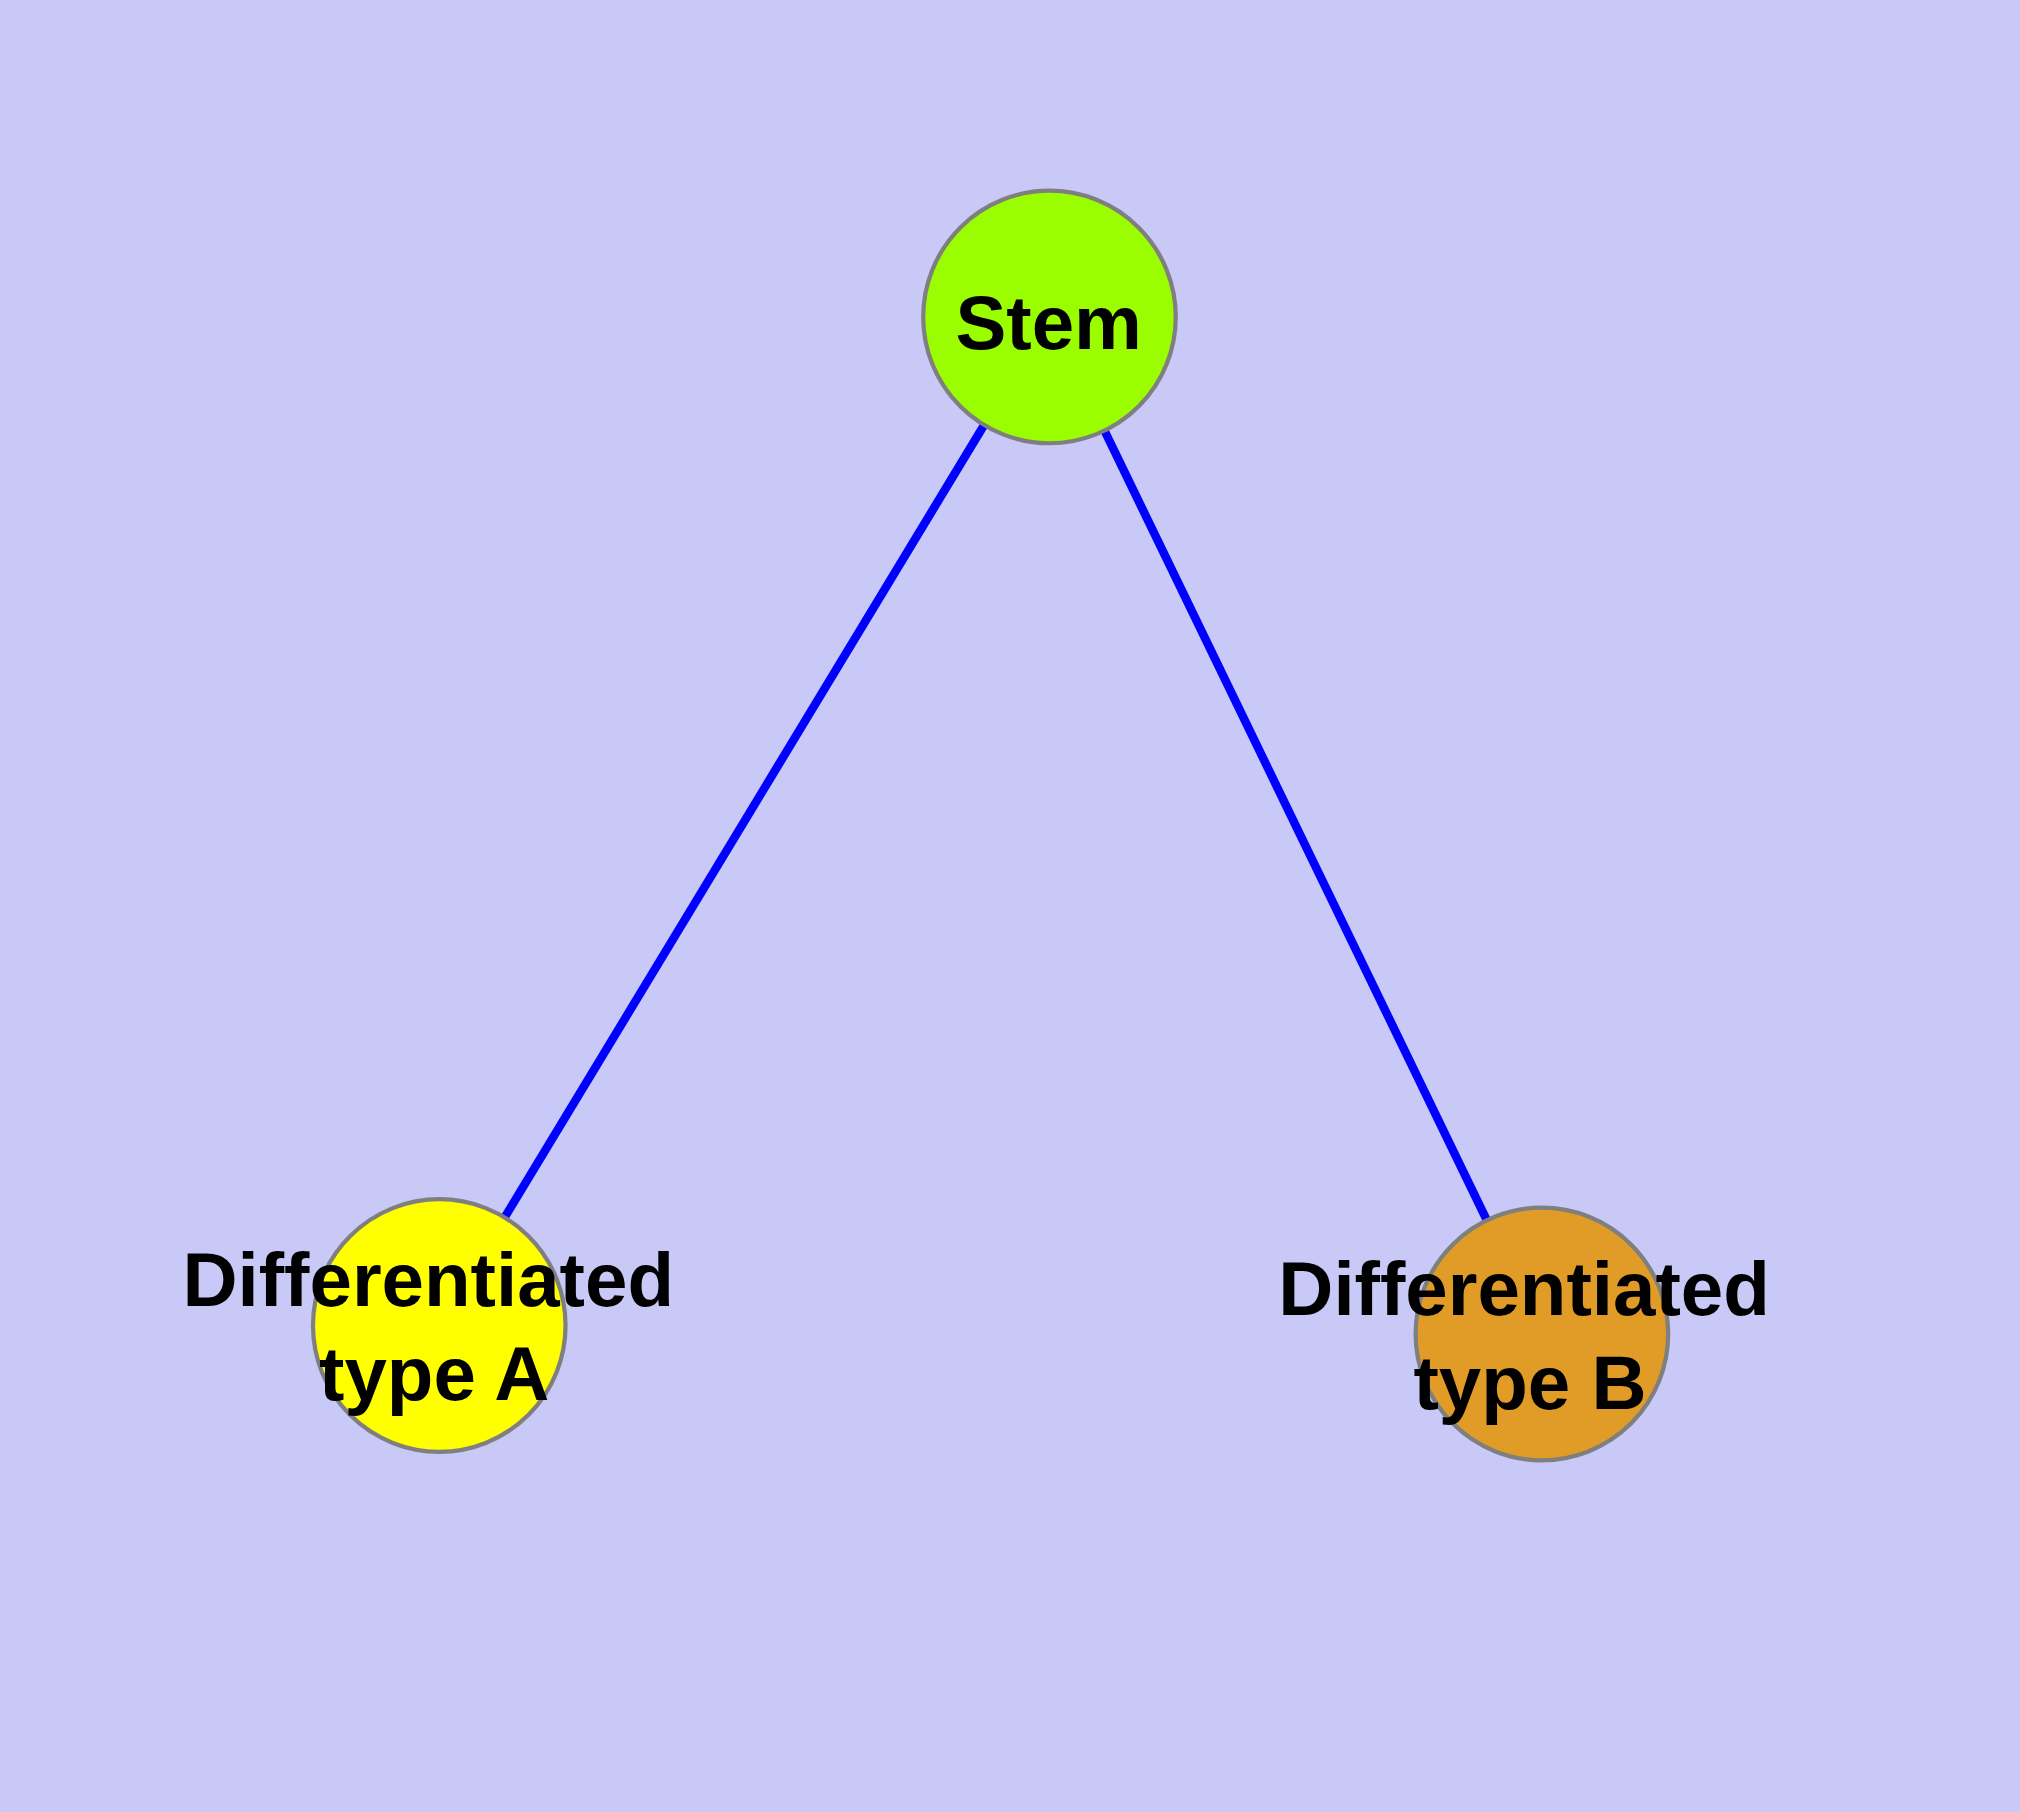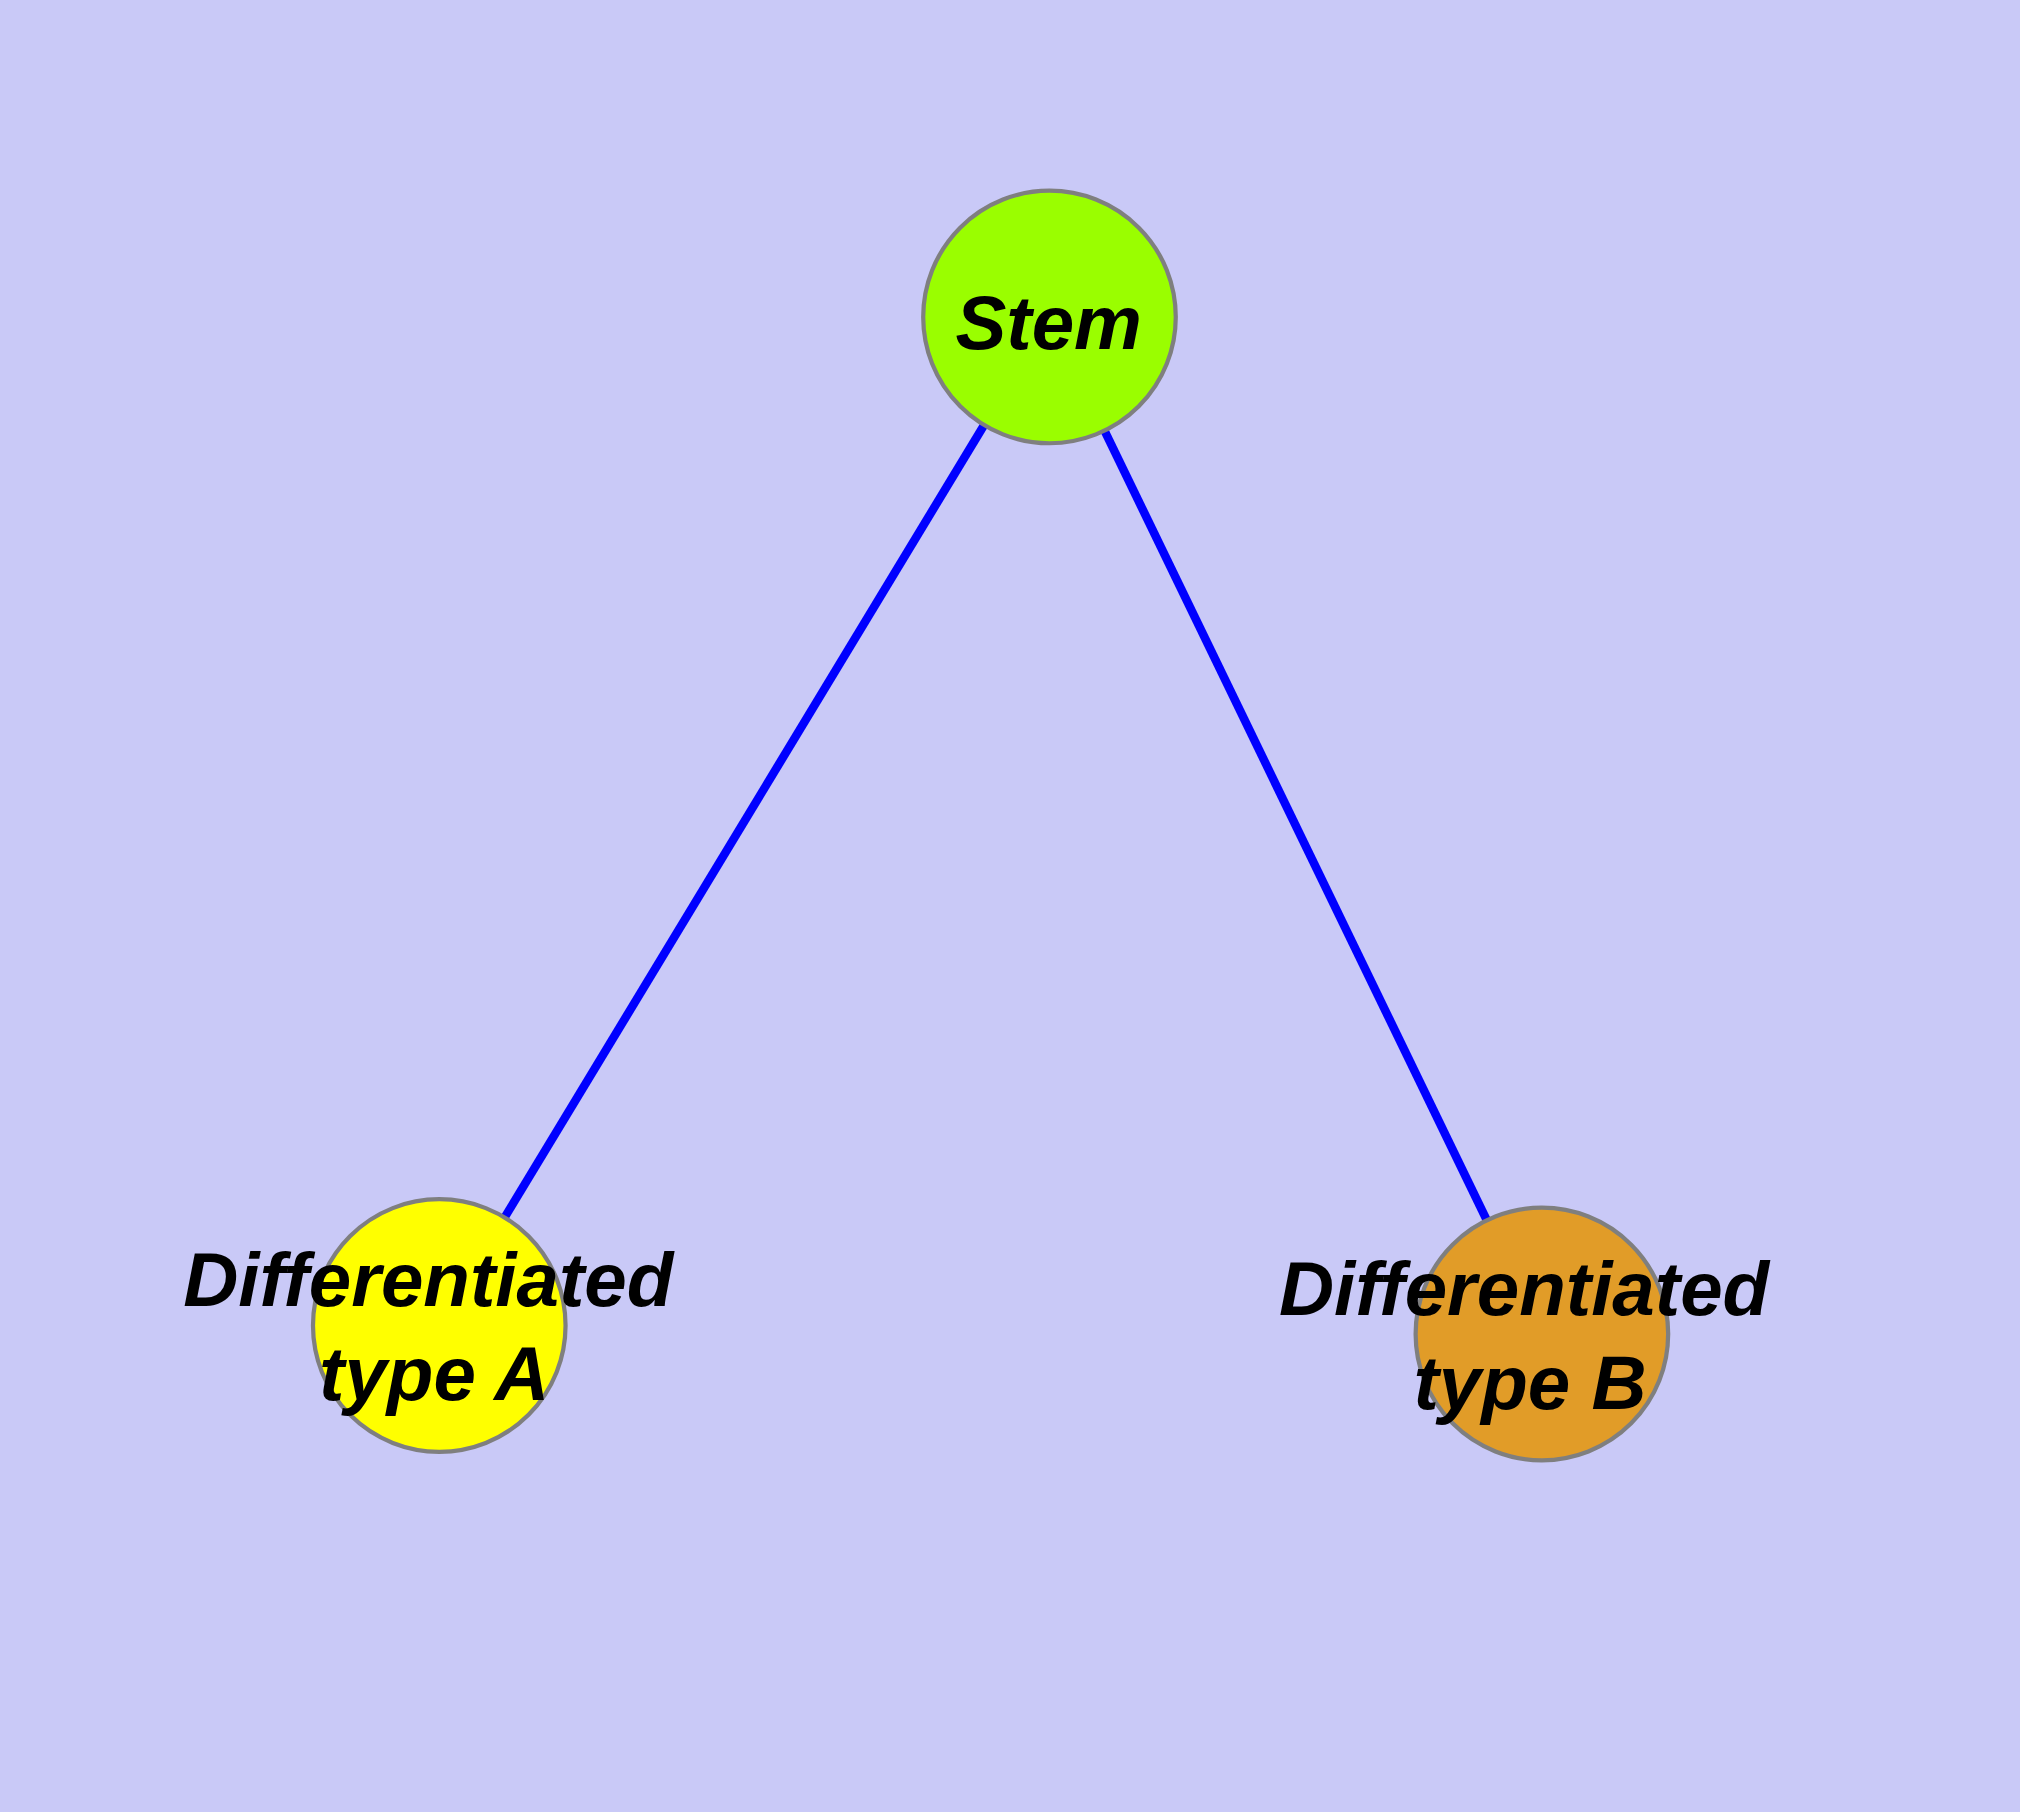--- a/index.html
+++ b/index.html
@@ -6,21 +6,20 @@
     margin: 0;
     padding: 0;
     background: #c9c9f7;
   }
   .canvas-wrap {
     position: relative;
     width: 2021px;
     height: 1468px;
     overflow: hidden;
     font-family: "Liberation Sans", sans-serif;
-    font-style: italic;
   }
   svg text {
     font-family: "Liberation Sans", "DejaVu Sans", sans-serif;
     font-weight: 700;
     font-size: 90px;
   }
   .node-circle {
     stroke-width: 5px;
   }
   .graph-edge {

